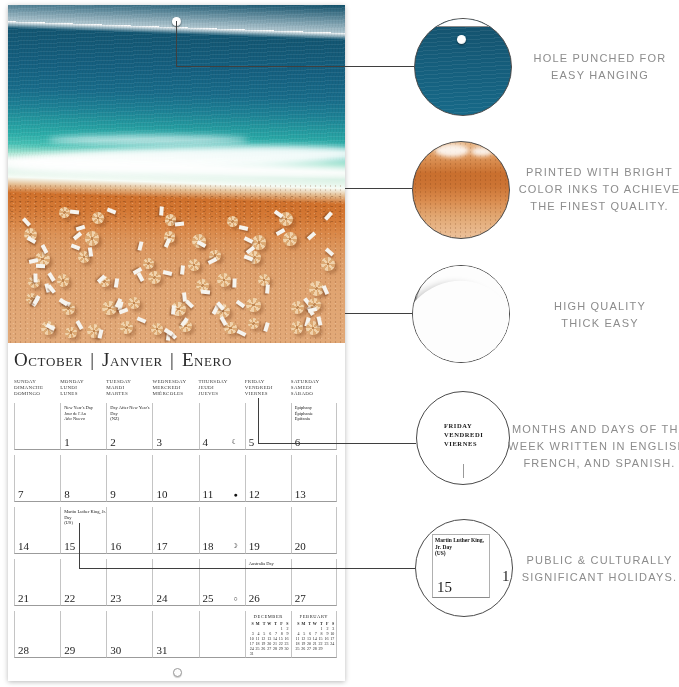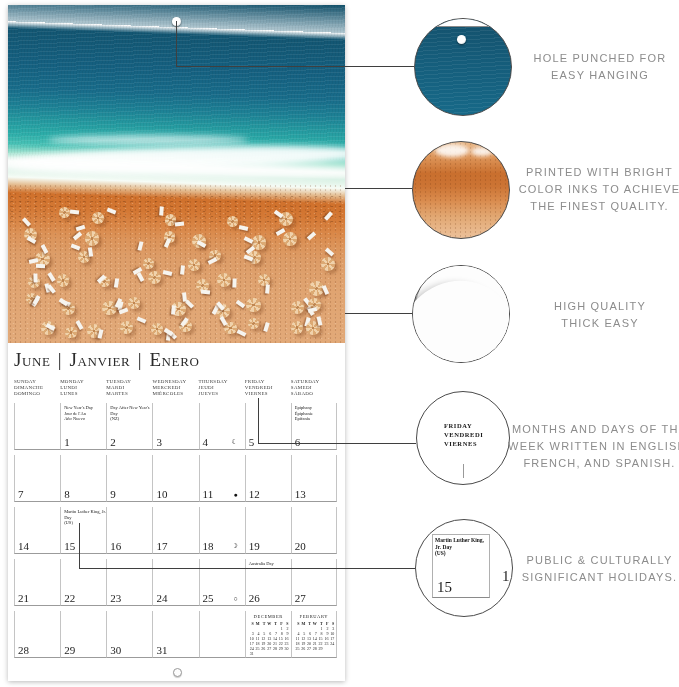--- a/index.html
+++ b/index.html
@@ -219,21 +219,21 @@
           <div class="lng" style="left: 298.896px; top: 229.114px; transform: rotate(139deg);"></div>
           <div class="lng" style="left: 128.23px; top: 238.531px; transform: rotate(104deg);"></div>
           <div class="lng" style="left: 62.7212px; top: 240.128px; transform: rotate(20deg);"></div>
           <div class="lng" style="left: 38.9503px; top: 281.989px; transform: rotate(50deg);"></div>
           <div class="lng" style="left: 14.3707px; top: 214.59px; transform: rotate(47deg);"></div>
           <div class="lng" style="left: 171.884px; top: 289.958px; transform: rotate(84deg);"></div>
         </div>
       <div class="hole-top"></div>
     </div>
 
-    <div class="cal-title">June | Janvier | Enero</div>
+    <div class="cal-title">October | Janvier | Enero</div>
     <div id="dayhead">
         <div class="dh-col" style="left: 6px;">
           <div class="dh-line">SUNDAY</div>
           <div class="dh-line">DIMANCHE</div>
           <div class="dh-line">DOMINGO</div>
         </div>
         <div class="dh-col" style="left: 52.14px;">
           <div class="dh-line">MONDAY</div>
           <div class="dh-line">LUNDI</div>
           <div class="dh-line">LUNES</div>

